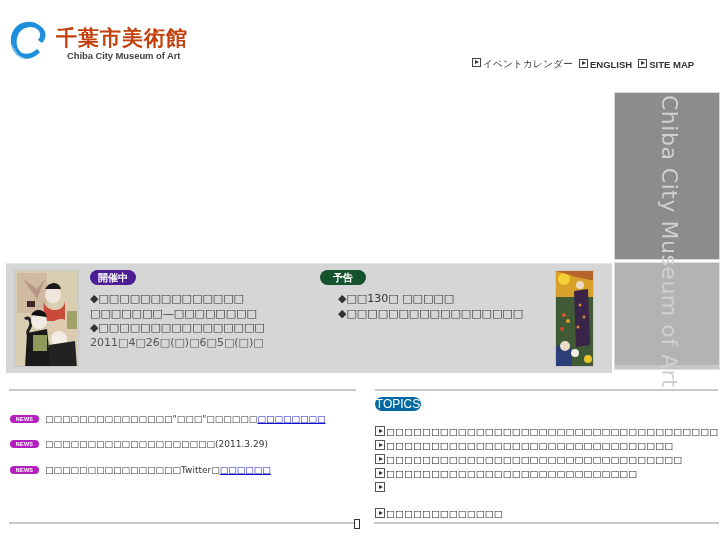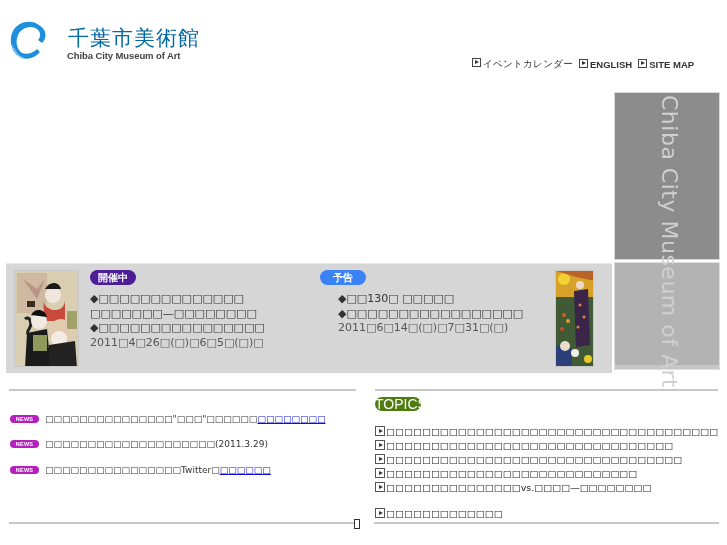--- a/index.html
+++ b/index.html
@@ -2,21 +2,21 @@
 <html><head>
 <meta charset="utf-8">
 <style>
   * { box-sizing: border-box; margin: 0; padding: 0; }
   html, body { width: 727px; height: 545px; background: #ffffff; overflow: hidden; }
   body { position: relative; font-family: "DejaVu Sans", sans-serif; color: #333; }
 
   
   .logo { position: absolute; left: 8px; top: 16px; width: 180px; height: 48px; }
   .logo-mark { position: absolute; left: 0; top: 2px; width: 42px; height: 42px; }
-  .logo-jp { position: absolute; left: 60px; top: 8px; font-size: 21px; letter-spacing: 1px; color: #0369a1; font-family: "DejaVu Sans", sans-serif; font-weight: normal; white-space: nowrap; }
+  .logo-jp { position: absolute; left: 48px; top: 8px; font-size: 21px; letter-spacing: 1px; color: #c2410c; font-family: "DejaVu Sans", sans-serif; font-weight: bold; white-space: nowrap; }
   .logo-en { position: absolute; left: 59px; top: 34px; font-size: 9.5px; color: #444; font-family: "Liberation Sans", sans-serif; font-weight: bold; white-space: nowrap; letter-spacing: -0.1px; }
 
   
   .topnav { position: absolute; top: 58px; left: 472px; height: 12px; display: flex; align-items: center; font-size: 9.5px; color: #333; font-family: "Liberation Sans", sans-serif; font-weight: bold; }
   .topnav .nav-item { display: flex; align-items: flex-start; white-space: nowrap; cursor: pointer; }
   .topnav .nav-item + .nav-item { margin-left: 6px; }
   .arrow-box { display: inline-block; width: 9px; height: 9px; border: 1px solid #444; position: relative; margin-right: 2px; background: #fff; }
   .arrow-box::after { content: ""; position: absolute; left: 2px; top: 1px; border-left: 4px solid #333; border-top: 2.5px solid transparent; border-bottom: 2.5px solid transparent; }
   .nav-jp { font-weight: normal; font-family: "DejaVu Sans", sans-serif; font-size: 9.5px; letter-spacing: 0.3px; }
 
@@ -26,21 +26,21 @@
   .side-banner-bottom::after { content: ""; position: absolute; left: 0; right: 0; bottom: 0; height: 4px; background: #c6c6c6; }
   .side-vertical-text { position: absolute; left: 652px; top: 95px; width: 30px; height: 270px; writing-mode: vertical-rl; font-size: 22px; color: #d0d0d0; font-family: "DejaVu Sans", sans-serif; letter-spacing: 0.5px; white-space: nowrap; }
 
   
   .exhibit-band { position: absolute; left: 6px; top: 263px; width: 606px; height: 110px; background: #d6d6d6; border-top: 1px solid #e8e8e8; }
   .exhibit-img-left { position: absolute; left: 14px; top: 270px; width: 65px; height: 97px; border: 1px solid #c8c8c8; overflow: hidden; }
   .exhibit-img-right { position: absolute; left: 555px; top: 270px; width: 39px; height: 97px; border: 1px solid #c8c8c8; overflow: hidden; }
 
   .badge { position: absolute; height: 15px; border-radius: 8px; color: #fff; font-size: 10px; font-weight: bold; text-align: center; line-height: 15px; font-family: "DejaVu Sans", sans-serif; }
   .badge-now { left: 90px; top: 270px; width: 46px; background: #4c1d95; }
-  .badge-next { left: 320px; top: 270px; width: 46px; background: #3b82f6; }
+  .badge-next { left: 320px; top: 270px; width: 46px; background: #14532d; }
 
   .exhibit-text { position: absolute; font-size: 11px; line-height: 14.5px; color: #333; white-space: nowrap; font-family: "DejaVu Sans", sans-serif; }
   .exhibit-now-text { left: 90px; top: 292px; }
   .exhibit-next-text { left: 320px; top: 292px; margin-left: 18px; }
   .exhibit-text .line { display: block; }
   .exhibit-text .date { color: #555; }
 
   
   .rule { position: absolute; height: 2px; background: #c8c8c8; }
   .rule-news-top { left: 9px; top: 389px; width: 347px; }
@@ -49,21 +49,21 @@
   .rule-topics-bottom { left: 374px; top: 522px; width: 345px; }
   .news-end-box { position: absolute; left: 354px; top: 519px; width: 6px; height: 10px; border: 1px solid #333; }
 
   .news-list { position: absolute; left: 10px; top: 406px; width: 350px; }
   .news-item { display: flex; align-items: center; height: 25.5px; font-size: 9px; color: #333; white-space: nowrap; }
   .news-badge { display: inline-block; width: 29px; height: 8px; border-radius: 4px; background: #b51fc0; color: #fff; font-size: 5.5px; font-weight: bold; text-align: center; line-height: 8px; margin-right: 6px; font-family: "Liberation Sans", sans-serif; letter-spacing: 0.3px; flex-shrink: 0; }
   .news-text { font-family: "DejaVu Sans", sans-serif; }
   .link { color: #1010cc; text-decoration: underline; cursor: pointer; }
 
   
-  .topics-badge { position: absolute; left: 375px; top: 397px; width: 46px; height: 14px; border-radius: 7px; background: #4d7c0f; color: #fff; font-size: 14px; text-align: center; line-height: 14px; font-family: "Liberation Sans", sans-serif; }
+  .topics-badge { position: absolute; left: 375px; top: 397px; width: 46px; height: 14px; border-radius: 7px; background: #0369a1; color: #fff; font-size: 12px; text-align: center; line-height: 14px; font-family: "Liberation Sans", sans-serif; }
   .topics-list { position: absolute; left: 375px; top: 424px; width: 345px; }
   .topic-item { display: flex; align-items: center; height: 14px; font-size: 9.5px; color: #222; white-space: nowrap; cursor: pointer; }
   .topic-item.gap { margin-top: 12px; }
   .topic-item .arrow-box { width: 10px; height: 10px; margin-right: 1px; border-color: #555; }
   .topic-item .arrow-box::after { left: 2.5px; top: 1.5px; border-left-width: 4px; }
   .topic-item .t-text { font-family: "DejaVu Sans", sans-serif; }
 </style>
 </head>
 <body>
 
@@ -147,21 +147,20 @@
 <div class="exhibit-text exhibit-now-text">
   <span class="line">◆□□□□□□□□□□□□□□</span>
   <span class="line">□□□□□□□—□□□□□□□□</span>
   <span class="line">◆□□□□□□□□□□□□□□□□</span>
   <span class="line date">2011□4□26□(□)□6□5□(□)□</span>
 </div>
 
 <div class="exhibit-text exhibit-next-text">
   <span class="line">◆□□130□ □□□□□</span>
   <span class="line">◆□□□□□□□□□□□□□□□□□</span>
-  <span class="line date">2011□6□14□(□)□7□31□(□)</span>
 </div>
 
 <div class="rule rule-news-top"></div>
 
 <div class="news-list">
   <div class="news-item">
     <span class="news-badge">NEWS</span>
     <span class="news-text">□□□□□□□□□□□□□□□"□□□"□□□□□□</span>
       <span class="news-text link">□□□□□□□□</span>
   </div>
@@ -194,21 +193,20 @@
   <div class="topic-item">
     <span class="arrow-box"></span>
     <span class="t-text">□□□□□□□□□□□□□□□□□□□□□□□□□□□□□□□□□</span>
   </div>
   <div class="topic-item">
     <span class="arrow-box"></span>
     <span class="t-text">□□□□□□□□□□□□□□□□□□□□□□□□□□□□</span>
   </div>
   <div class="topic-item">
     <span class="arrow-box"></span>
-    <span class="t-text">□□□□□□□□□□□□□□□vs.□□□□—□□□□□□□□</span>
   </div>
   <div class="topic-item gap">
     <span class="arrow-box"></span>
     <span class="t-text">□□□□□□□□□□□□□</span>
   </div>
 </div>
 
 <div class="rule rule-topics-bottom"></div>
 
 </body></html>

